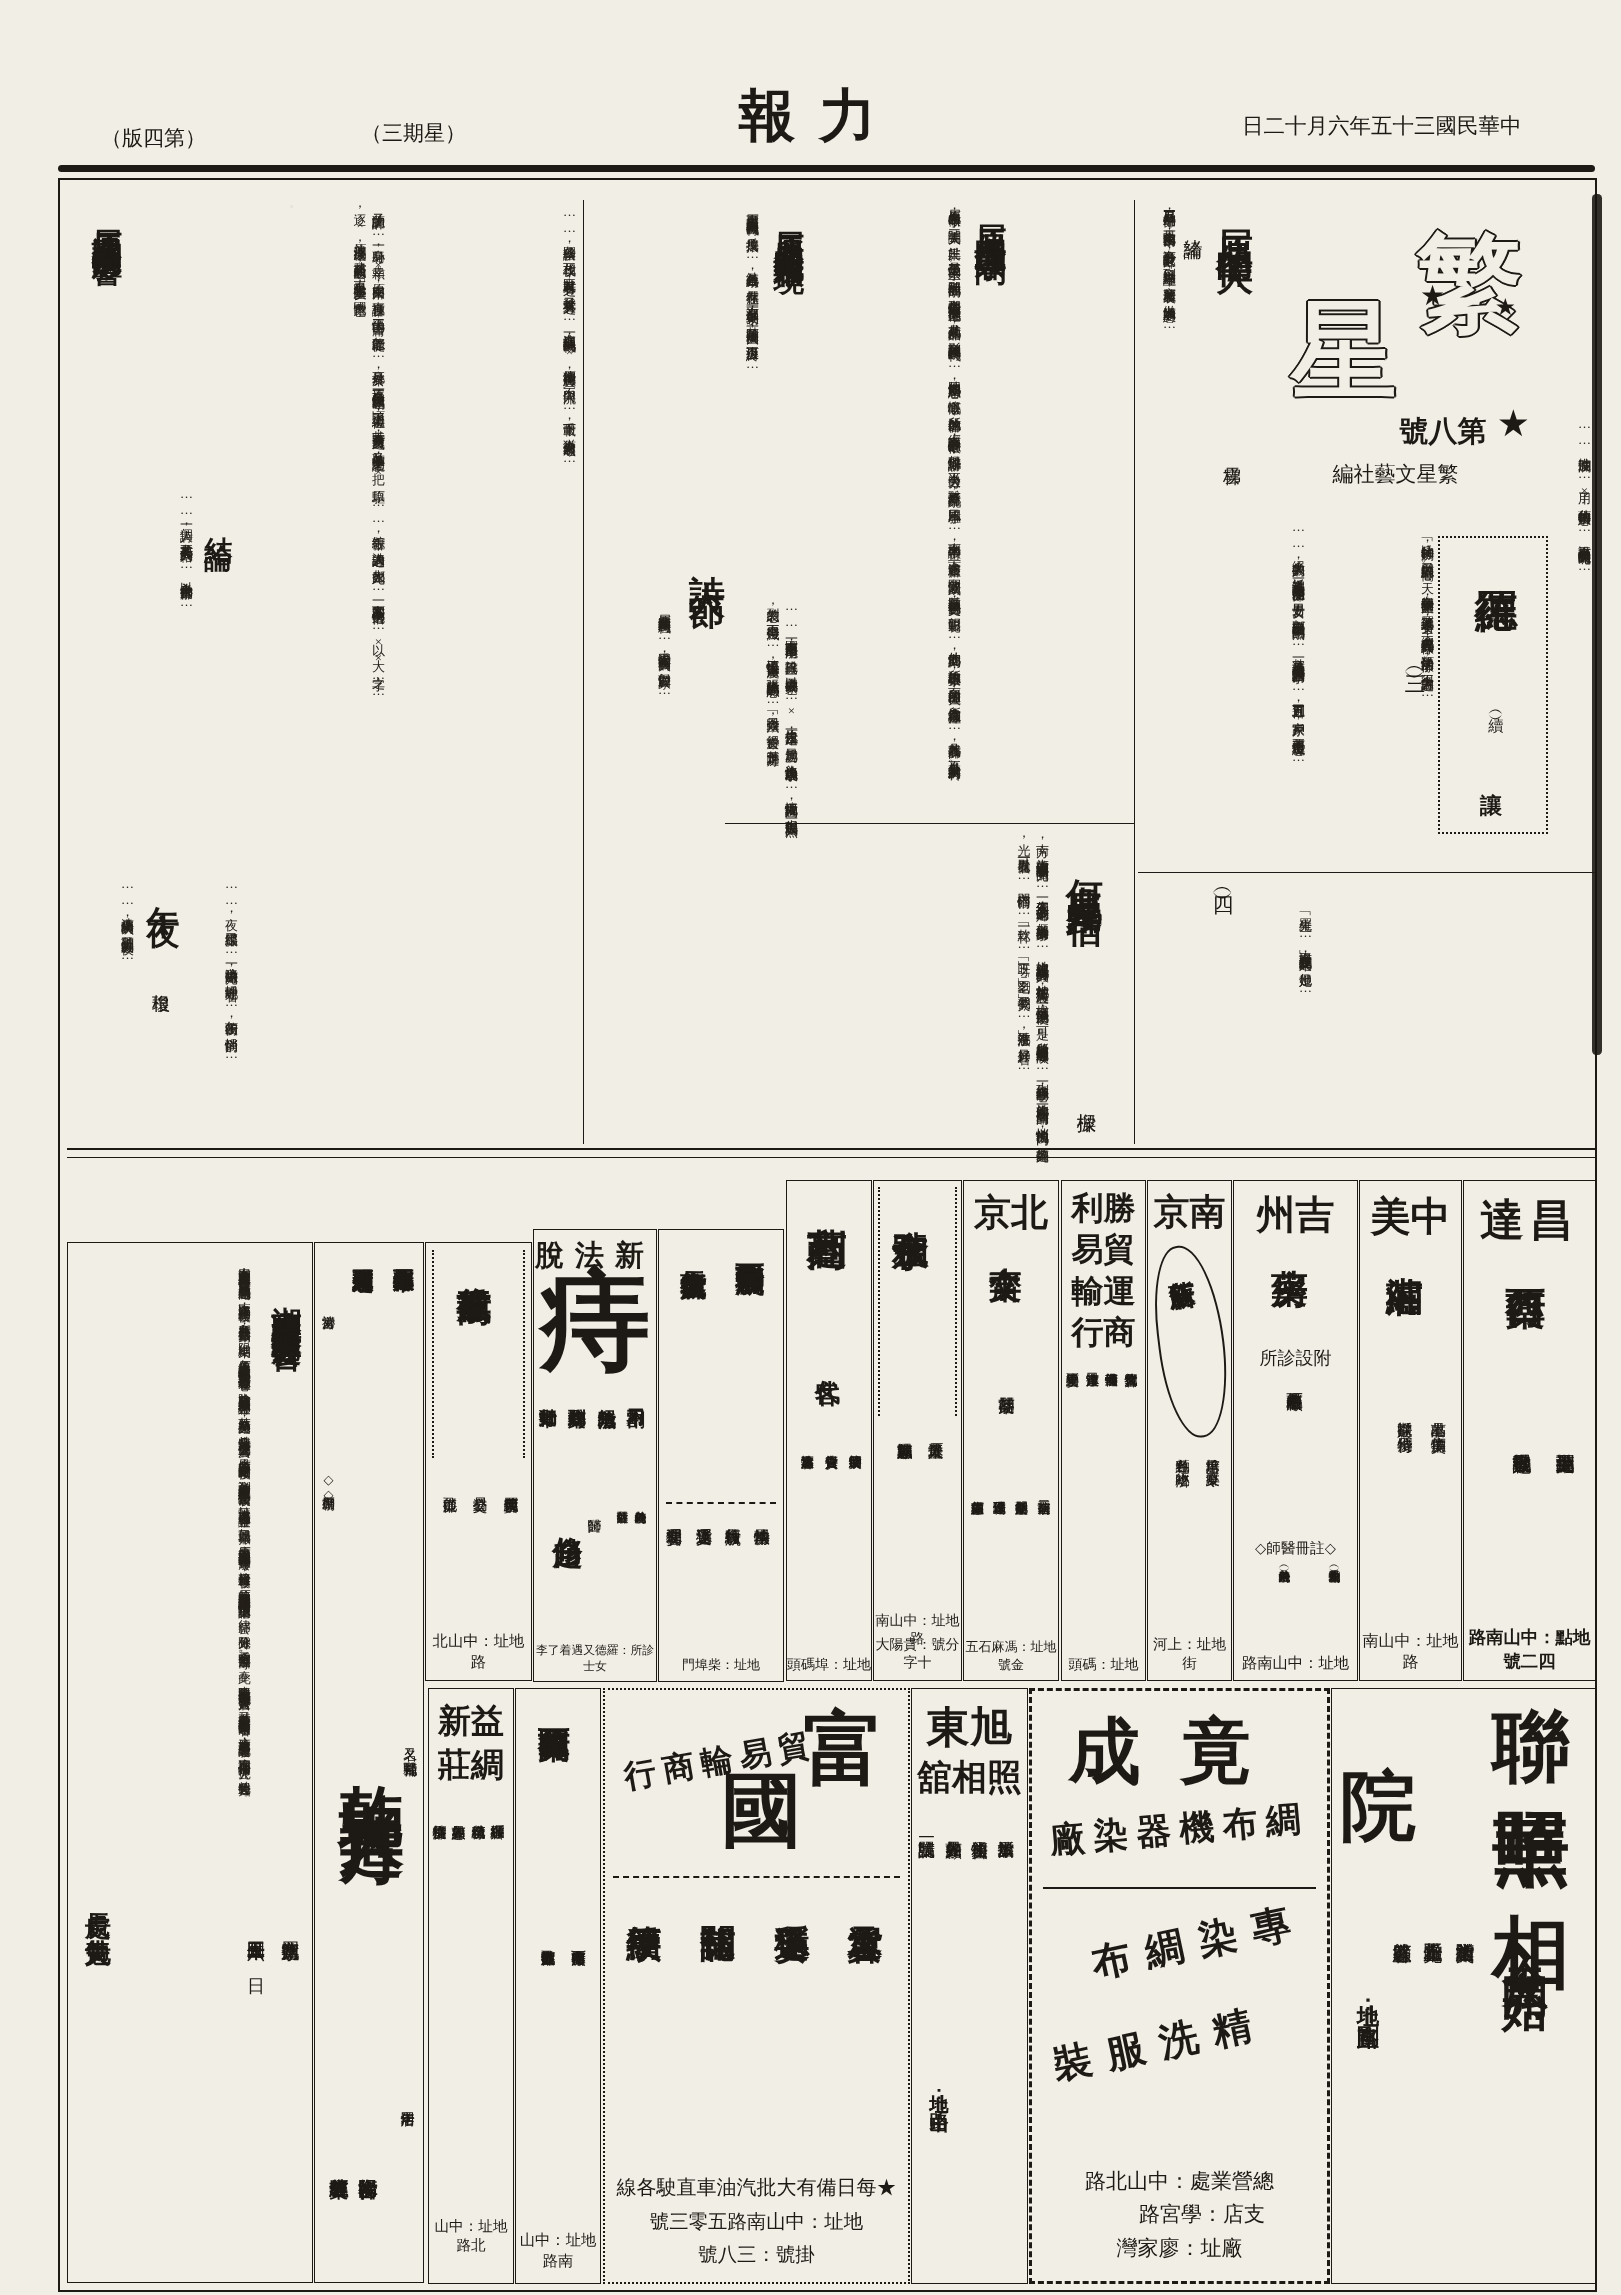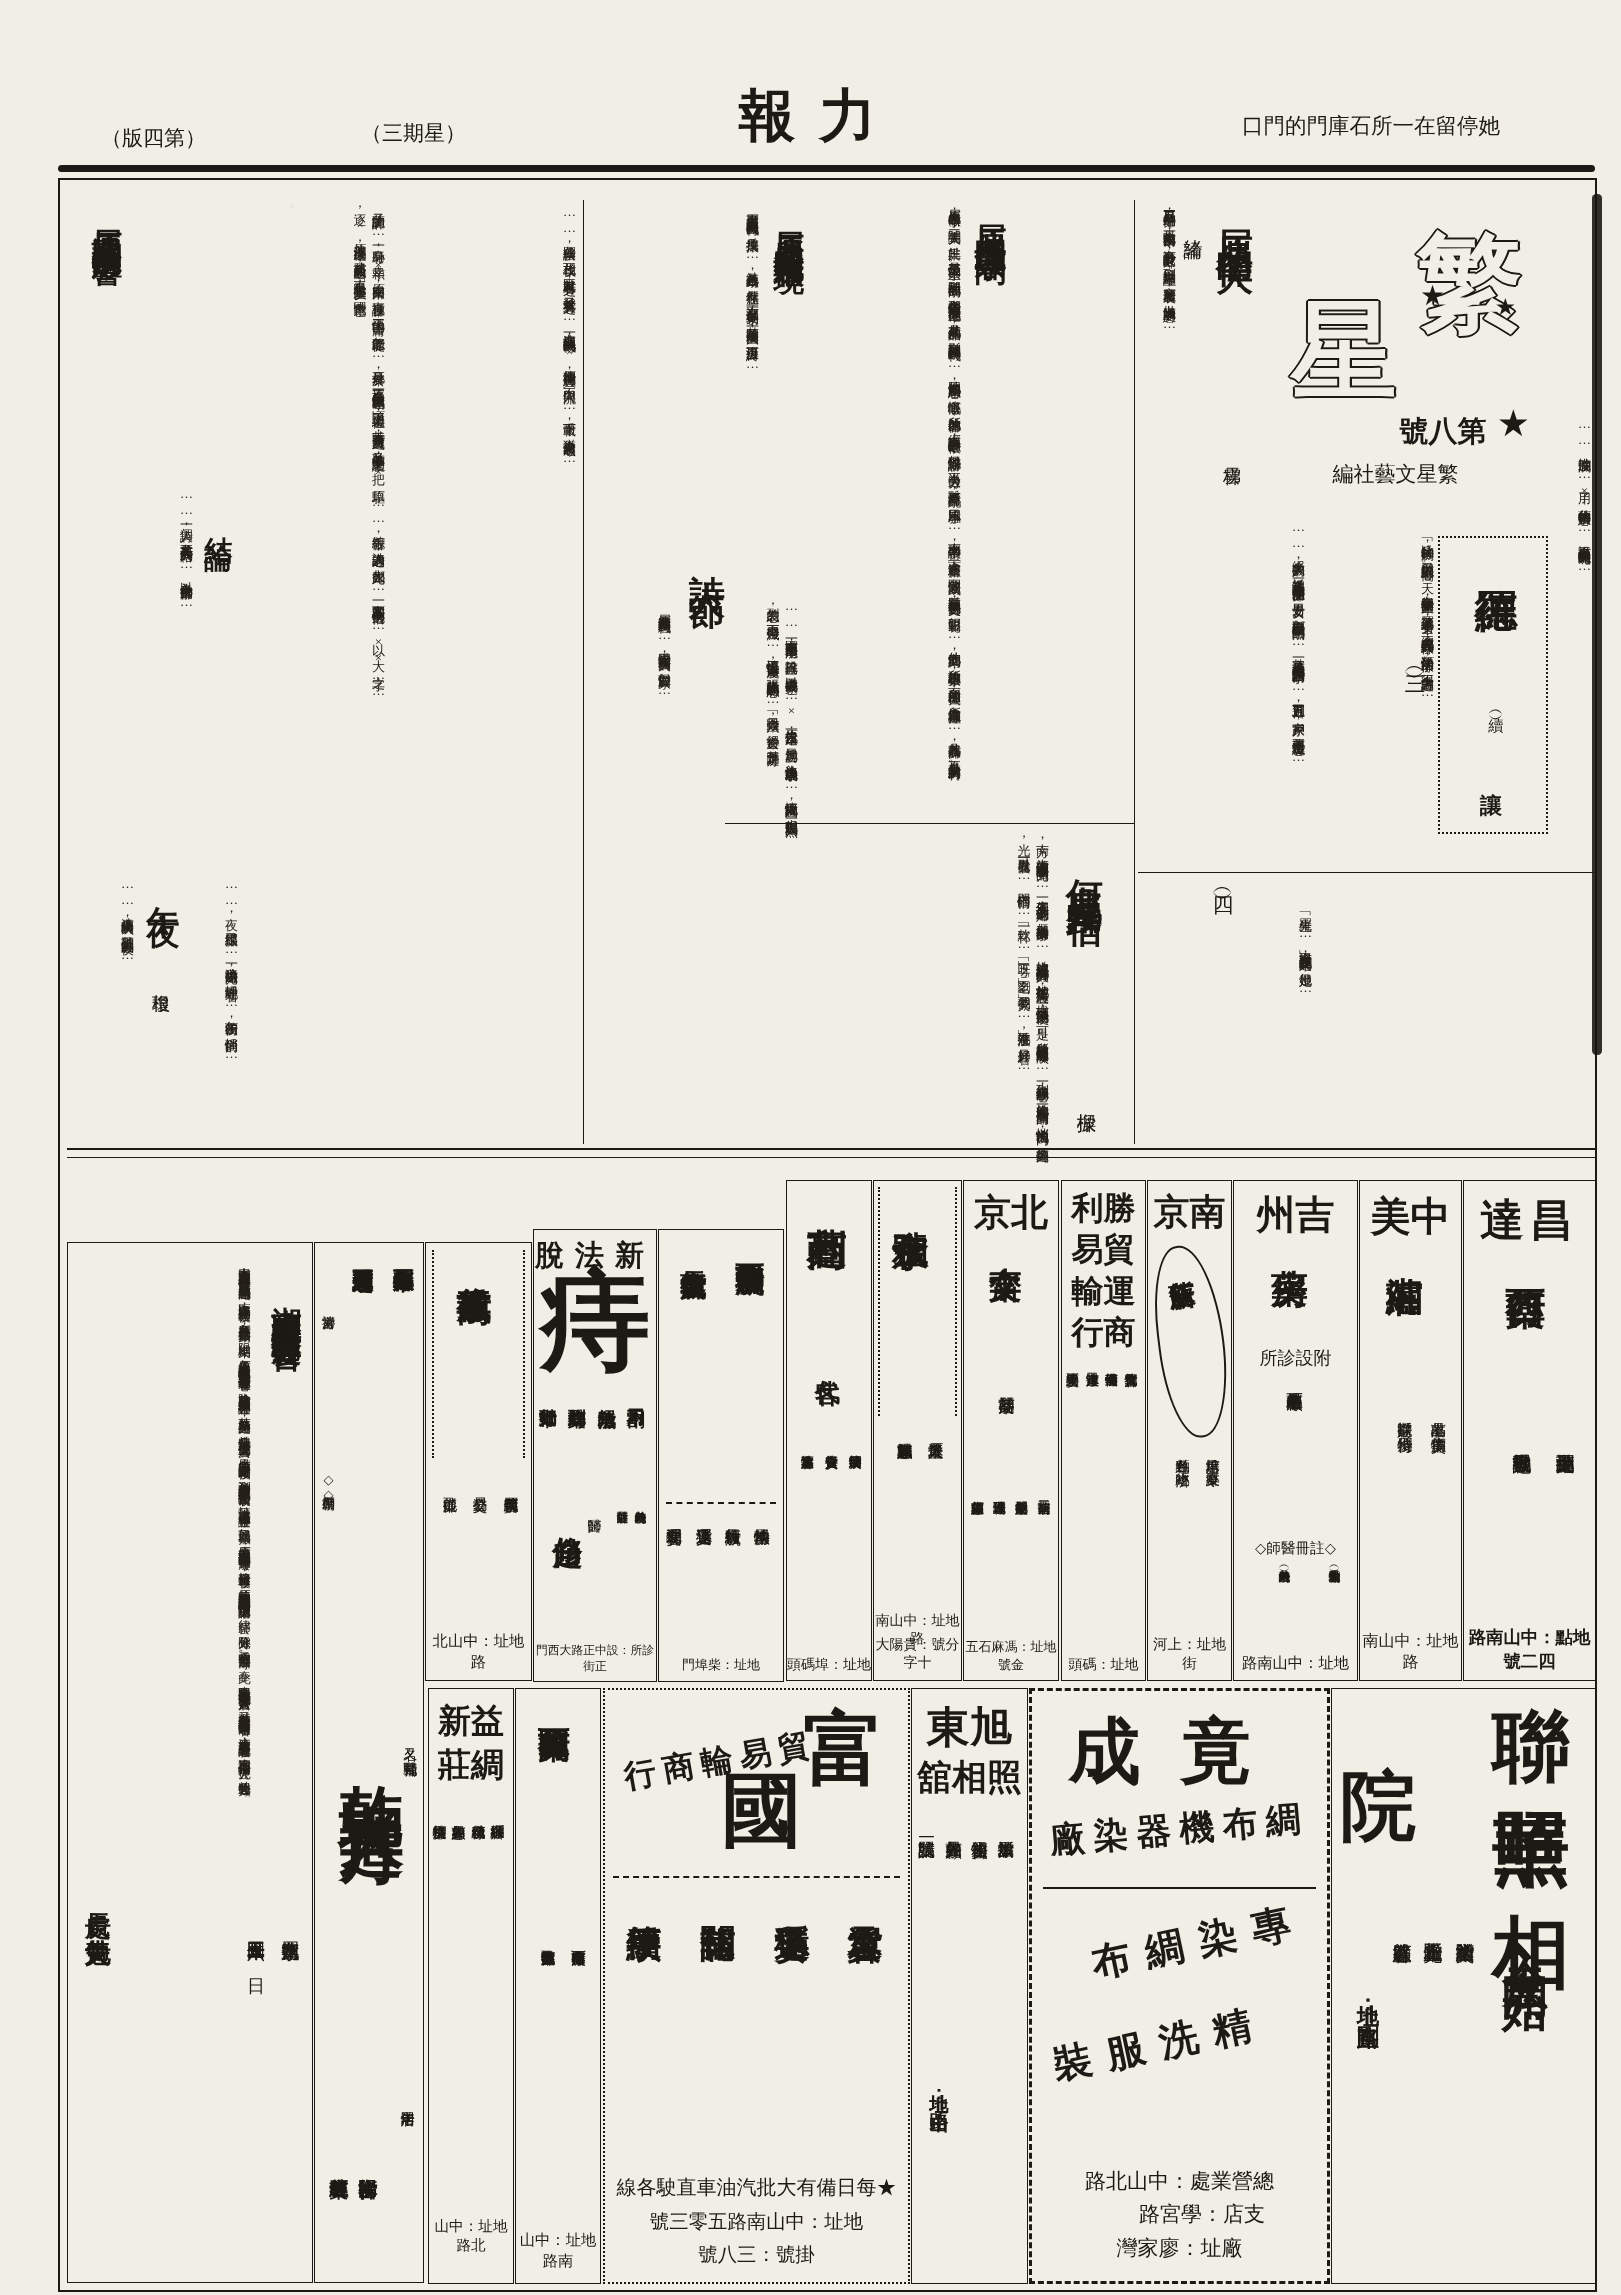--- a/index.html
+++ b/index.html
@@ -31,21 +31,21 @@
     text-shadow:2.1px 0 var(--ink),-2.1px 0 var(--ink),0 2.1px var(--ink),0 -2.1px var(--ink),
                 1.4px 1.4px var(--ink),-1.4px -1.4px var(--ink),1.4px -1.4px var(--ink),-1.4px 1.4px var(--ink);
   }
   .smudge{background:#171310;opacity:.88;border-radius:4.2px;}
 </style>
 </head>
 <body>
 
 <div class="sheet">
 
-  <div class="a rtl" style="left:1242px;top:111px;width:354px;font-size:21.5px;text-align:left;">她停留在一所石庫門的門口</div>
+  <div class="a rtl" style="left:1242px;top:111px;width:354px;font-size:21.5px;text-align:left;">中華民國三十五年六月十二日</div>
   <div class="a rtl b ctr" style="left:701px;top:78px;width:236px;font-size:57px;letter-spacing:23.6px;">力報</div>
   <div class="a rtl" style="left:361px;top:119px;font-size:21px;">（星期三）</div>
   <div class="a rtl" style="left:101px;top:124px;font-size:21px;">（第四版）</div>
   <div class="a rule" style="left:58px;top:165px;width:1537px;height:7px;border-radius:3.5px;"></div>
 
   <div class="a frame" style="left:58px;top:178px;width:1535px;height:2110px;"></div>
   <div class="a smudge" style="left:1592px;top:194px;width:9.7px;height:861px;"></div>
 
   <div class="a" style="left:1288px;top:212px;width:239px;height:194px;">
     <span class="a outline" style="right:4.2px;top:0;font-size:106px;">繁</span>
@@ -198,21 +198,21 @@
     <div class="a rtl b ctr" style="left:0;right:0;top:5.6px;font-size:29px;letter-spacing:11px;">新法脫</div>
     <div class="a b ctr" style="left:0;right:0;top:36px;font-size:110px;line-height:1;">痔</div>
     <div class="a v b" style="right:8.3px;top:165px;height:90px;font-size:18px;">不用刀割</div>
     <div class="a v b" style="right:37px;top:165px;height:90px;font-size:18px;">絕無危險</div>
     <div class="a v b" style="right:67px;top:165px;height:90px;font-size:18px;">藥到痔脫</div>
     <div class="a v b" style="right:96px;top:165px;height:90px;font-size:18px;">行動如常</div>
     <div class="a v" style="right:7px;top:272px;height:125px;font-size:11.8px;">統治內外各科花柳</div>
     <div class="a v" style="right:25px;top:272px;height:125px;font-size:11.8px;">注射各國針藥</div>
     <div class="a v" style="left:51px;top:278px;height:42px;font-size:14px;">醫師</div>
     <div class="a v b" style="left:12.5px;top:283px;height:111px;font-size:30.5px;">趙自修</div>
-    <div class="a rtl ctr" style="left:0;right:0;bottom:5.6px;font-size:11.8px;">診所：設中正路大西門正街</div>
+    <div class="a rtl ctr" style="left:0;right:0;bottom:5.6px;font-size:11.8px;">診所：羅德又遇着了李女士</div>
   </div>
 
   <div class="ad" style="left:425px;top:1242px;width:107px;height:439px;">
     <div class="a" style="left:5.6px;top:7px;right:5.6px;height:208px;border-left:2.1px dotted var(--ink);border-right:2.1px dotted var(--ink);"></div>
     <div class="a v b" style="right:35px;top:16.7px;height:201px;font-size:35px;">豫孚成商行</div>
     <div class="a v" style="right:11px;top:243px;height:146px;font-size:14.6px;">代客買賣手續簡便</div>
     <div class="a v" style="right:42px;top:243px;height:146px;font-size:14.6px;">交易公道</div>
     <div class="a v" style="right:72px;top:243px;height:146px;font-size:14.6px;">剋己從廉</div>
     <div class="a rtl ctr" style="left:0;right:0;bottom:7px;font-size:15.3px;">地址：中山北路</div>
   </div>

